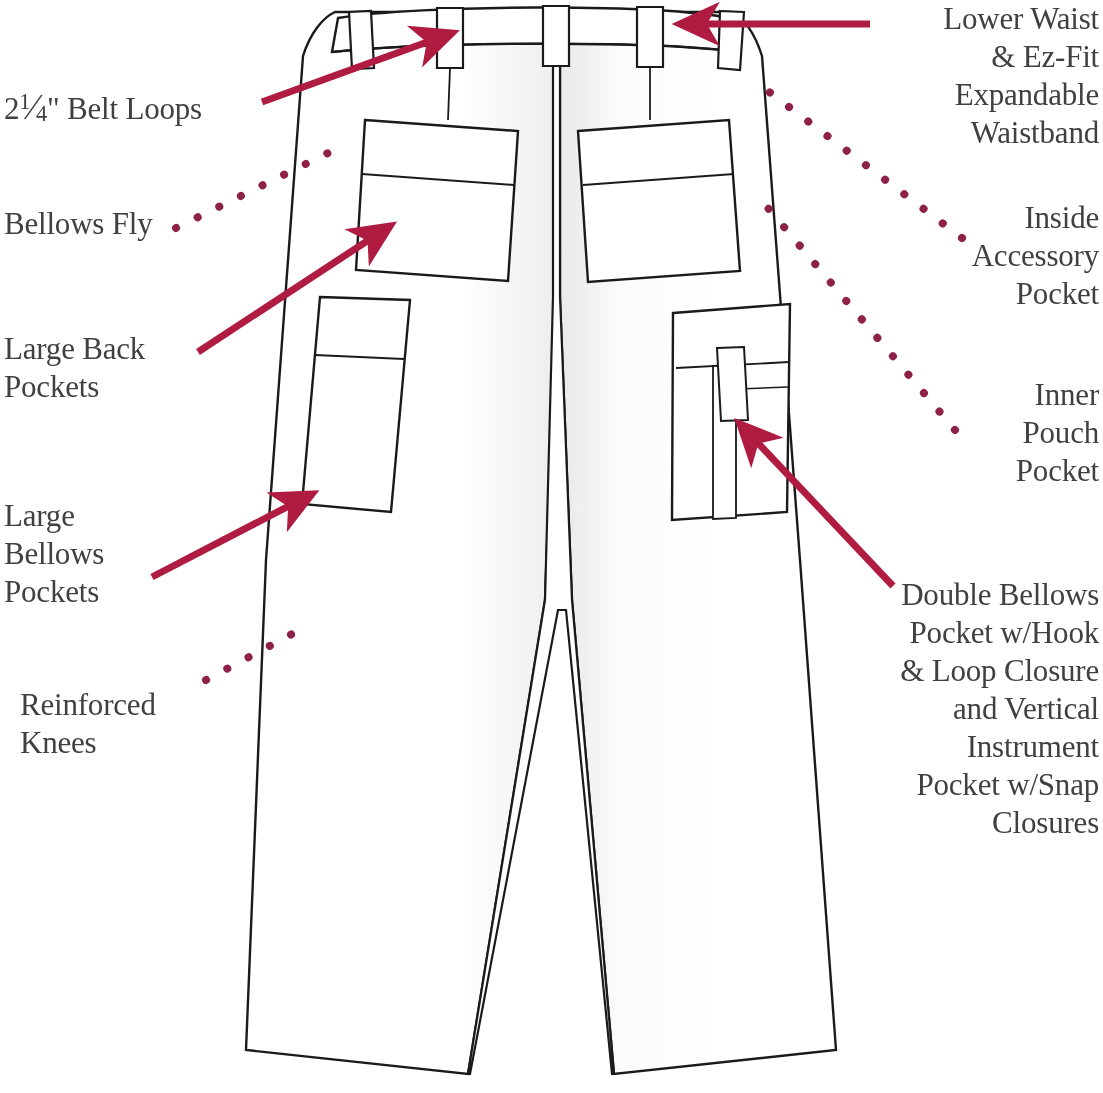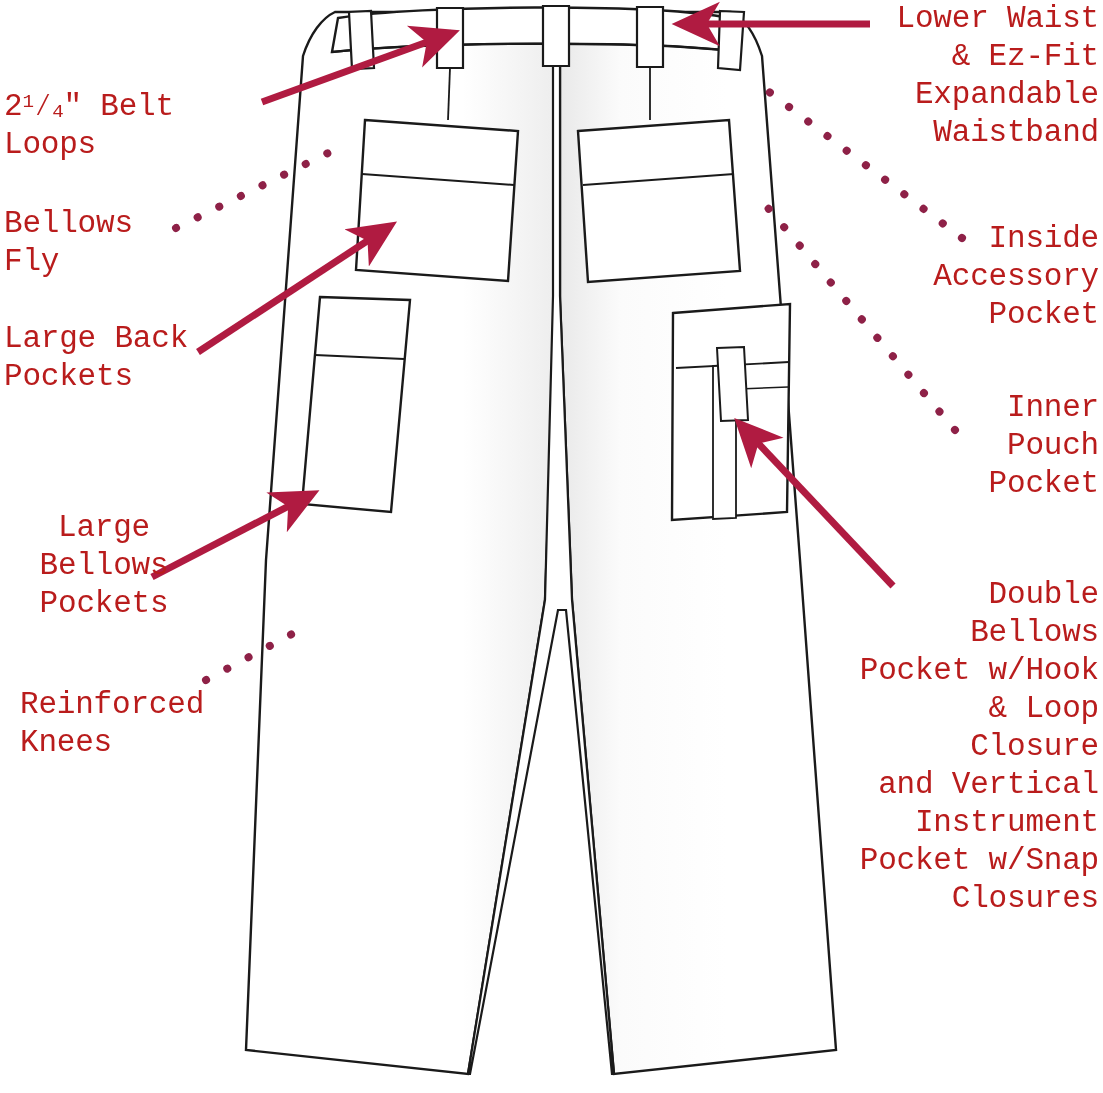--- a/index.html
+++ b/index.html
@@ -20,47 +20,47 @@
   }
   #diagram-svg {
     position: absolute;
     left: 0;
     top: 0;
     width: 1103px;
     height: 1093px;
   }
   .callout {
     position: absolute;
-    font-family: Liberation Mono, monospace;
+    font-family: Liberation Serif, serif;
     font-size: 31px;
     line-height: 38px;
-    color: #b91c1c;
+    color: #404040;
     white-space: pre-line;
     letter-spacing: -0.2px;
   }
   .callout.left  { text-align: left;  }
   .callout.right { text-align: right; }
 
   
   #label-belt-loops      { left: 4px;  top: 88px;  width: 252px; }
   #label-zipper-fly      { left: 4px;  top: 205px; width: 200px; }
-  #label-large-back      { left: 4px;  top: 320px; width: 220px; }
-  #label-large-bellows   { left: 4px;  top: 509px; width: 200px; text-align: center; }
+  #label-large-back      { left: 4px;  top: 330px; width: 220px; }
+  #label-large-bellows   { left: 4px;  top: 497px; width: 200px; }
   #label-reinforced      { left: 20px;  top: 686px; width: 220px; }
 
   
   #label-lower-waist     { right: 4px; top: 0px;   width: 230px; }
-  #label-inside-acc      { right: 4px; top: 220px; width: 200px; }
-  #label-inner-pouch     { right: 4px; top: 389px; width: 190px; }
+  #label-inside-acc      { right: 4px; top: 199px; width: 200px; }
+  #label-inner-pouch     { right: 4px; top: 376px; width: 190px; }
   #label-double-bellows  { right: 4px; top: 576px; width: 250px; }
 
   .frac {
     display: inline-block;
     position: relative;
-    font-size: 31px;
+    font-size: 36px;
   }
   .frac sup, .frac sub {
     font-size: 0.62em;
     line-height: 0;
   }
   .frac sup { vertical-align: 0.44em; }
   .frac sub { vertical-align: -0.10em; }
 </style>
 </head>
 <body>

